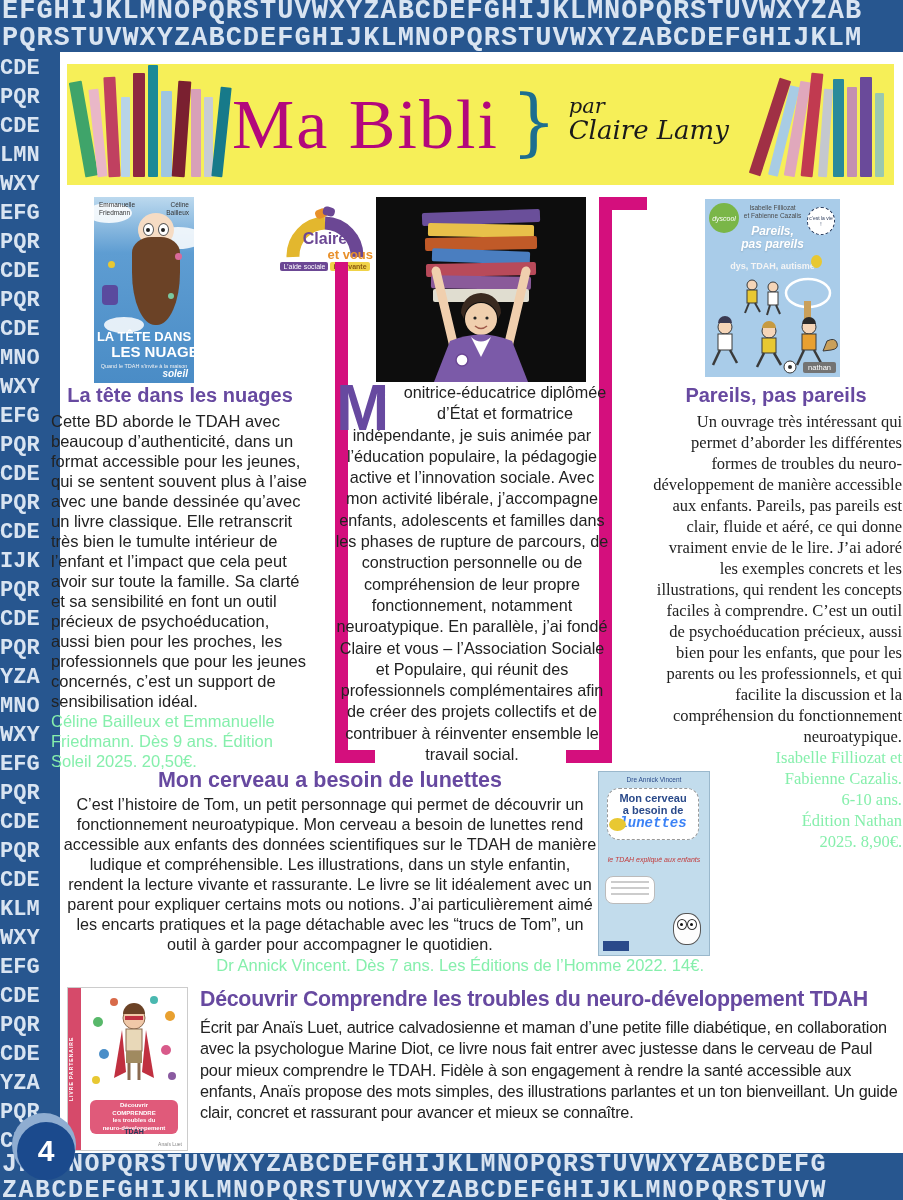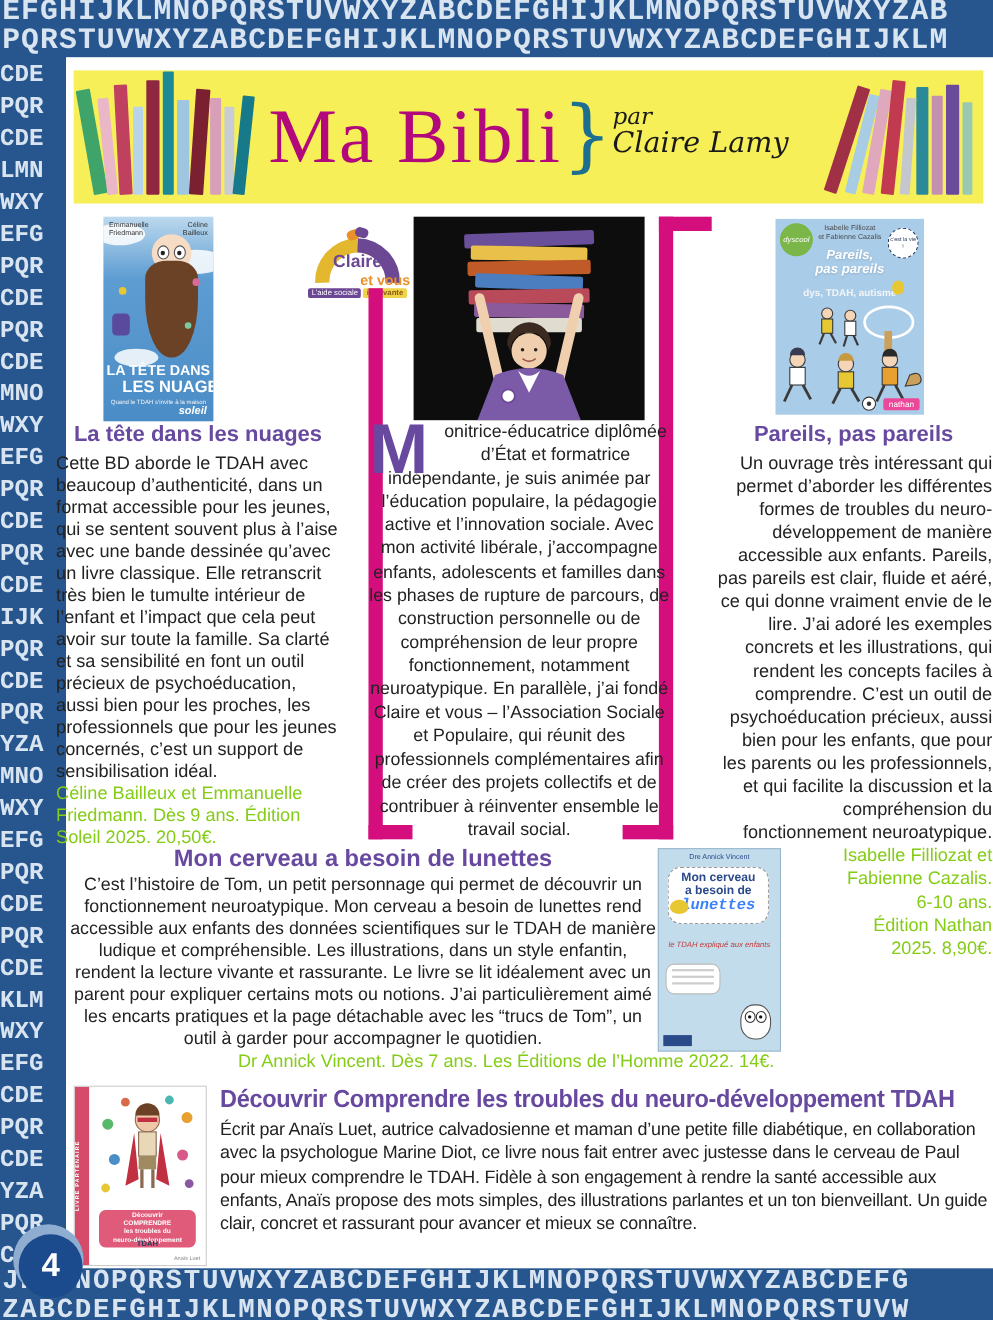--- a/index.html
+++ b/index.html
@@ -10,21 +10,21 @@
            font-weight:bold;white-space:nowrap;overflow:hidden;}
   .row-top1{left:2px;top:-2px;width:903px;font-size:27px;line-height:27px;letter-spacing:1px;}
   .row-top2{left:2px;top:25px;width:903px;font-size:27px;line-height:27px;letter-spacing:1px;}
   .col-left{left:0;top:54px;width:60px;font-size:22px;line-height:29px;white-space:pre-line;}
   .row-bot1{left:2px;top:1152px;width:903px;font-size:25px;line-height:25px;letter-spacing:1.5px;}
   .row-bot2{left:2px;top:1178px;width:903px;font-size:25px;line-height:25px;letter-spacing:1.5px;}
   
   .page{position:absolute;left:60px;top:52px;width:843px;height:1101px;background:#ffffff;}
   
   .banner{position:absolute;left:67px;top:64px;width:827px;height:121px;background:#f6ef58;}
-  .title-row{position:absolute;left:0;right:0;top:0;bottom:0;display:flex;align-items:center;justify-content:center;}
+  .title-row{position:absolute;left:0;right:0;top:0;bottom:0;display:flex;align-items:center;justify-content:center;gap:12px;}
   .mabibli{font-family:"Liberation Serif",serif;font-size:70px;color:#b3077c;letter-spacing:2px;}
   .brace{font-family:"DejaVu Serif",serif;font-size:72px;color:#1d6e8f;margin-top:-6px;}
   .byline{display:flex;flex-direction:column;line-height:1.05;font-family:"DejaVu Serif",serif;
           font-style:italic;color:#1a1a1a;margin-top:-10px;}
   .byline .par{font-size:21px;}
   .byline .name{font-size:26px;}
   .spines{position:absolute;bottom:8px;display:flex;align-items:flex-end;gap:3px;}
   .spines-left{left:10px;}
   .spines-right{right:10px;}
   .spine{display:inline-block;border-radius:1px;}
@@ -47,21 +47,21 @@
   .cov-pareils{left:705px;top:199px;width:135px;height:178px;background:#a9cce9;}
   .pa-badge{position:absolute;left:4px;top:4px;width:30px;height:30px;border-radius:50%;background:#7ab648;color:#fff;
             font-size:7px;font-style:italic;display:flex;align-items:center;justify-content:center;}
   .pa-authors{position:absolute;left:0;top:5px;width:100%;text-align:center;font-size:6.5px;color:#4a4a4a;white-space:pre-line;line-height:1.25;}
   .pa-badge2{position:absolute;right:5px;top:8px;width:26px;height:26px;border-radius:50%;background:#fff;color:#2a3a5a;
              font-size:5px;display:flex;align-items:center;justify-content:center;text-align:center;border:1px dashed #2a3a5a;}
   .pa-title{position:absolute;left:0;top:26px;width:100%;text-align:center;color:#fff;font-weight:bold;font-size:12px;
             line-height:1.05;font-style:italic;white-space:pre-line;text-shadow:0 1px 2px rgba(0,0,0,.15);}
   .pa-sub{position:absolute;left:0;top:62px;width:100%;text-align:center;color:#f5f5f5;font-size:9px;font-weight:bold;}
   .pa-balloon{position:absolute;right:18px;top:56px;width:11px;height:13px;border-radius:50%;background:#e8c832;}
-  .pa-pub{position:absolute;right:4px;bottom:4px;background:#ec4899;color:#fff;font-size:7.5px;padding:1px 5px;border-radius:2px;}
+  .pa-pub{position:absolute;right:4px;bottom:4px;background:#737373;color:#fff;font-size:7.5px;padding:1px 5px;border-radius:2px;}
   .cov-cerveau{left:598px;top:771px;width:110px;height:183px;background:#c2dcec;border:1px solid #9ab8cc;}
   .ce-author{position:absolute;left:0;top:4px;width:100%;text-align:center;font-size:6.5px;color:#2a4a8a;}
   .ce-bubble{position:absolute;left:8px;top:16px;width:92px;height:52px;background:#fff;border:1.5px dashed #999;
              border-radius:12px;text-align:center;padding-top:3px;box-sizing:border-box;}
   .ce-t1{color:#2a4a8a;font-weight:bold;font-size:11px;line-height:1.1;}
   .ce-t3{color:#3b82f6;font-weight:bold;font-style:italic;font-size:14px;line-height:1.1;font-family:Liberation Mono, monospace;}
   .ce-brain{position:absolute;left:10px;top:46px;width:17px;height:13px;background:#e8c832;border-radius:50%;}
   .ce-sub{position:absolute;left:0;top:84px;width:100%;text-align:center;font-size:7px;color:#c23a3a;font-style:italic;}
   .ce-speech{position:absolute;left:6px;top:104px;width:48px;height:26px;background:#fff;border-radius:8px;border:1px solid #bbb;}
   .ce-speech i{display:block;height:2px;background:#ccc;margin:4px 5px 0 5px;}
@@ -80,31 +80,31 @@
   .photo{position:absolute;left:376px;top:197px;width:210px;height:185px;background:#0d0d0d;overflow:hidden;}
   
   .logo{position:absolute;left:277px;top:197px;width:96px;height:74px;background:#fff;}
   .logo-tags{position:absolute;left:0;bottom:0;width:100%;display:flex;gap:2px;justify-content:center;}
   .tag1{background:#6b4794;color:#fff;font-size:7px;padding:1px 3px;border-radius:2px;}
   .tag2{background:#f0d348;color:#8a5a10;font-size:7px;padding:1px 3px;border-radius:2px;font-weight:bold;}
   .logo-name{position:absolute;left:0;top:34px;width:100%;text-align:center;color:#6b4794;font-weight:bold;font-size:16px;line-height:1;}
   .logo-name2{position:absolute;left:0;top:50px;width:100%;text-align:right;color:#e8902a;font-weight:bold;font-size:13px;}
   
   .h-purple{color:#6749a0;font-weight:bold;}
-  .credit{color:#84cc16;}
+  .credit{color:#86efac;}
   .colL{position:absolute;left:51px;top:384px;width:258px;}
   .colL h3{margin:0 0 4px 0;font-size:20px;text-align:center;}
   .colL p{margin:0;font-size:16.5px;line-height:20px;}
   .colM{position:absolute;left:334px;top:382px;width:276px;text-align:center;}
   .colM .body{font-size:16.2px;line-height:21.3px;}
   .dropcap{position:absolute;left:2px;top:0px;font-size:64px;line-height:52px;font-weight:bold;color:#6749a0;}
   .dc-spacer{float:left;width:66px;height:40px;}
   .colR{position:absolute;left:650px;top:384px;width:252px;}
   .colR h3{margin:0 0 4px 0;font-size:20px;text-align:center;}
-  .colR p{margin:0;font-size:16.5px;line-height:21px;text-align:right;}
+  .colR p{margin:0;font-size:16.5px;line-height:21px;text-align:right;font-family:Liberation Serif, serif;}
   .colR .credit{white-space:pre-line;}
   .cerv-h{position:absolute;left:60px;top:768px;width:540px;text-align:center;font-size:21.5px;}
   .cerv-b{position:absolute;left:62px;top:794px;width:536px;text-align:center;font-size:16.2px;line-height:20px;}
   .cerv-c{position:absolute;left:62px;top:956px;width:642px;text-align:right;font-size:16.5px;}
   .bot{position:absolute;left:200px;top:986px;width:700px;}
   .bot h3{margin:0 0 5px 0;font-size:22.5px;transform:scaleX(.95);transform-origin:left;letter-spacing:-.3px;white-space:nowrap;}
   .bot p{margin:0;font-size:16.3px;line-height:21.3px;letter-spacing:-.2px;}
   
   .pg-back{position:absolute;left:12px;top:1113px;width:64px;height:64px;border-radius:50%;background:#8fadd1;}
   .pg-circle{position:absolute;left:17px;top:1122px;width:58px;height:58px;border-radius:50%;background:#1b4a8d;

